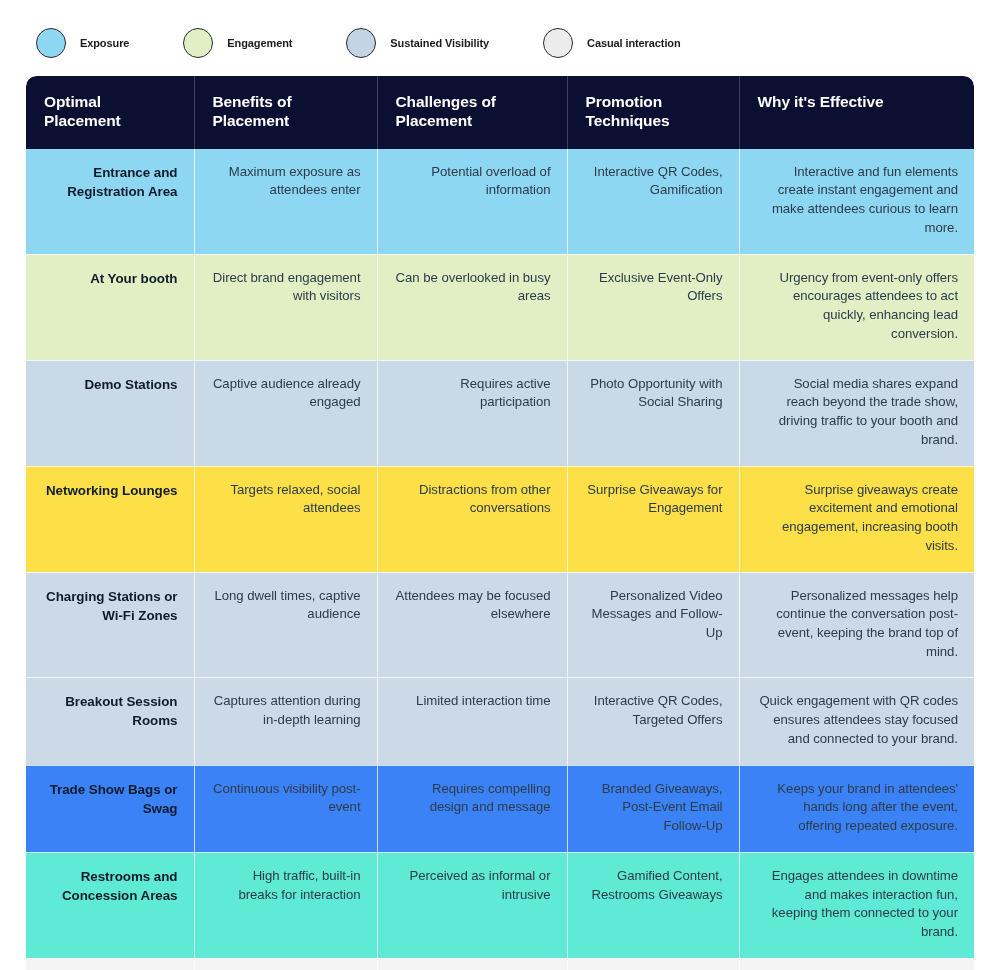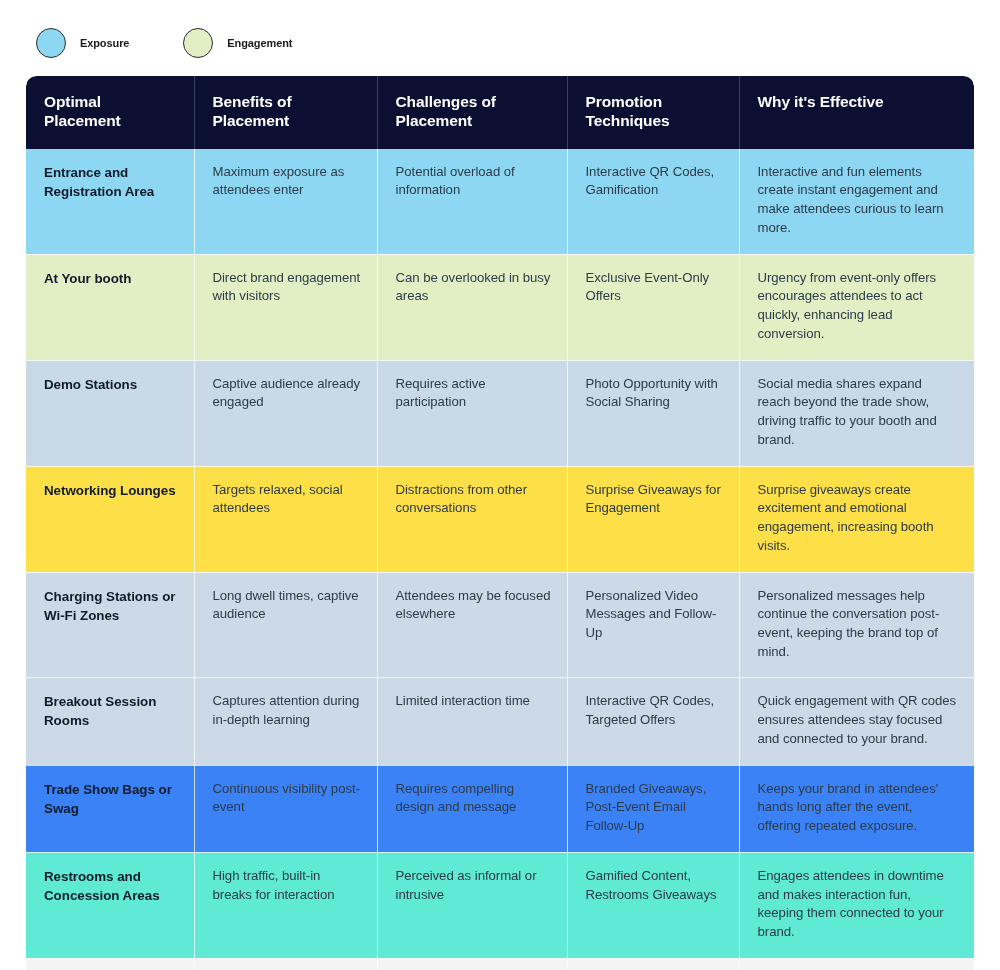--- a/index.html
+++ b/index.html
@@ -81,20 +81,21 @@
 
   table.matrix td {
     vertical-align: top;
     padding: 14px 16px 16px 18px;
     font-size: 13.2px;
     line-height: 1.42;
     color: #2d3b4a;
     border-right: 1px solid rgba(255,255,255,0.75);
     border-bottom: 1px solid rgba(255,255,255,0.75);
     letter-spacing: -0.05px;
+    text-align: right;
   }
   table.matrix td:last-child { border-right: none; }
   table.matrix td.cell-title {
     font-weight: bold;
     color: #111b2b;
     font-size: 13.4px;
   }
 
   tbody tr:last-child td:first-child { border-bottom-left-radius: 10px; }
   tbody tr:last-child td:last-child  { border-bottom-right-radius: 10px; }
@@ -106,20 +107,28 @@
 <div class="page">
 
   <div class="legend">
     <div class="legend-item">
       <span class="legend-swatch" style="background:#8ed7f2"></span>
       <span class="legend-label">Exposure</span>
     </div>
     <div class="legend-item">
       <span class="legend-swatch" style="background:#e2efc4"></span>
       <span class="legend-label">Engagement</span>
+    </div>
+    <div class="legend-item">
+      <span class="legend-swatch" style="background:#c3d5e4"></span>
+      <span class="legend-label">Sustained Visibility</span>
+    </div>
+    <div class="legend-item">
+      <span class="legend-swatch" style="background:#ececec"></span>
+      <span class="legend-label">Casual interaction</span>
     </div>
   </div>
 
   <div class="table-wrap">
     <table class="matrix">
       <colgroup>
         <col style="width:168px">
         <col style="width:183px">
         <col style="width:190px">
         <col style="width:172px">

